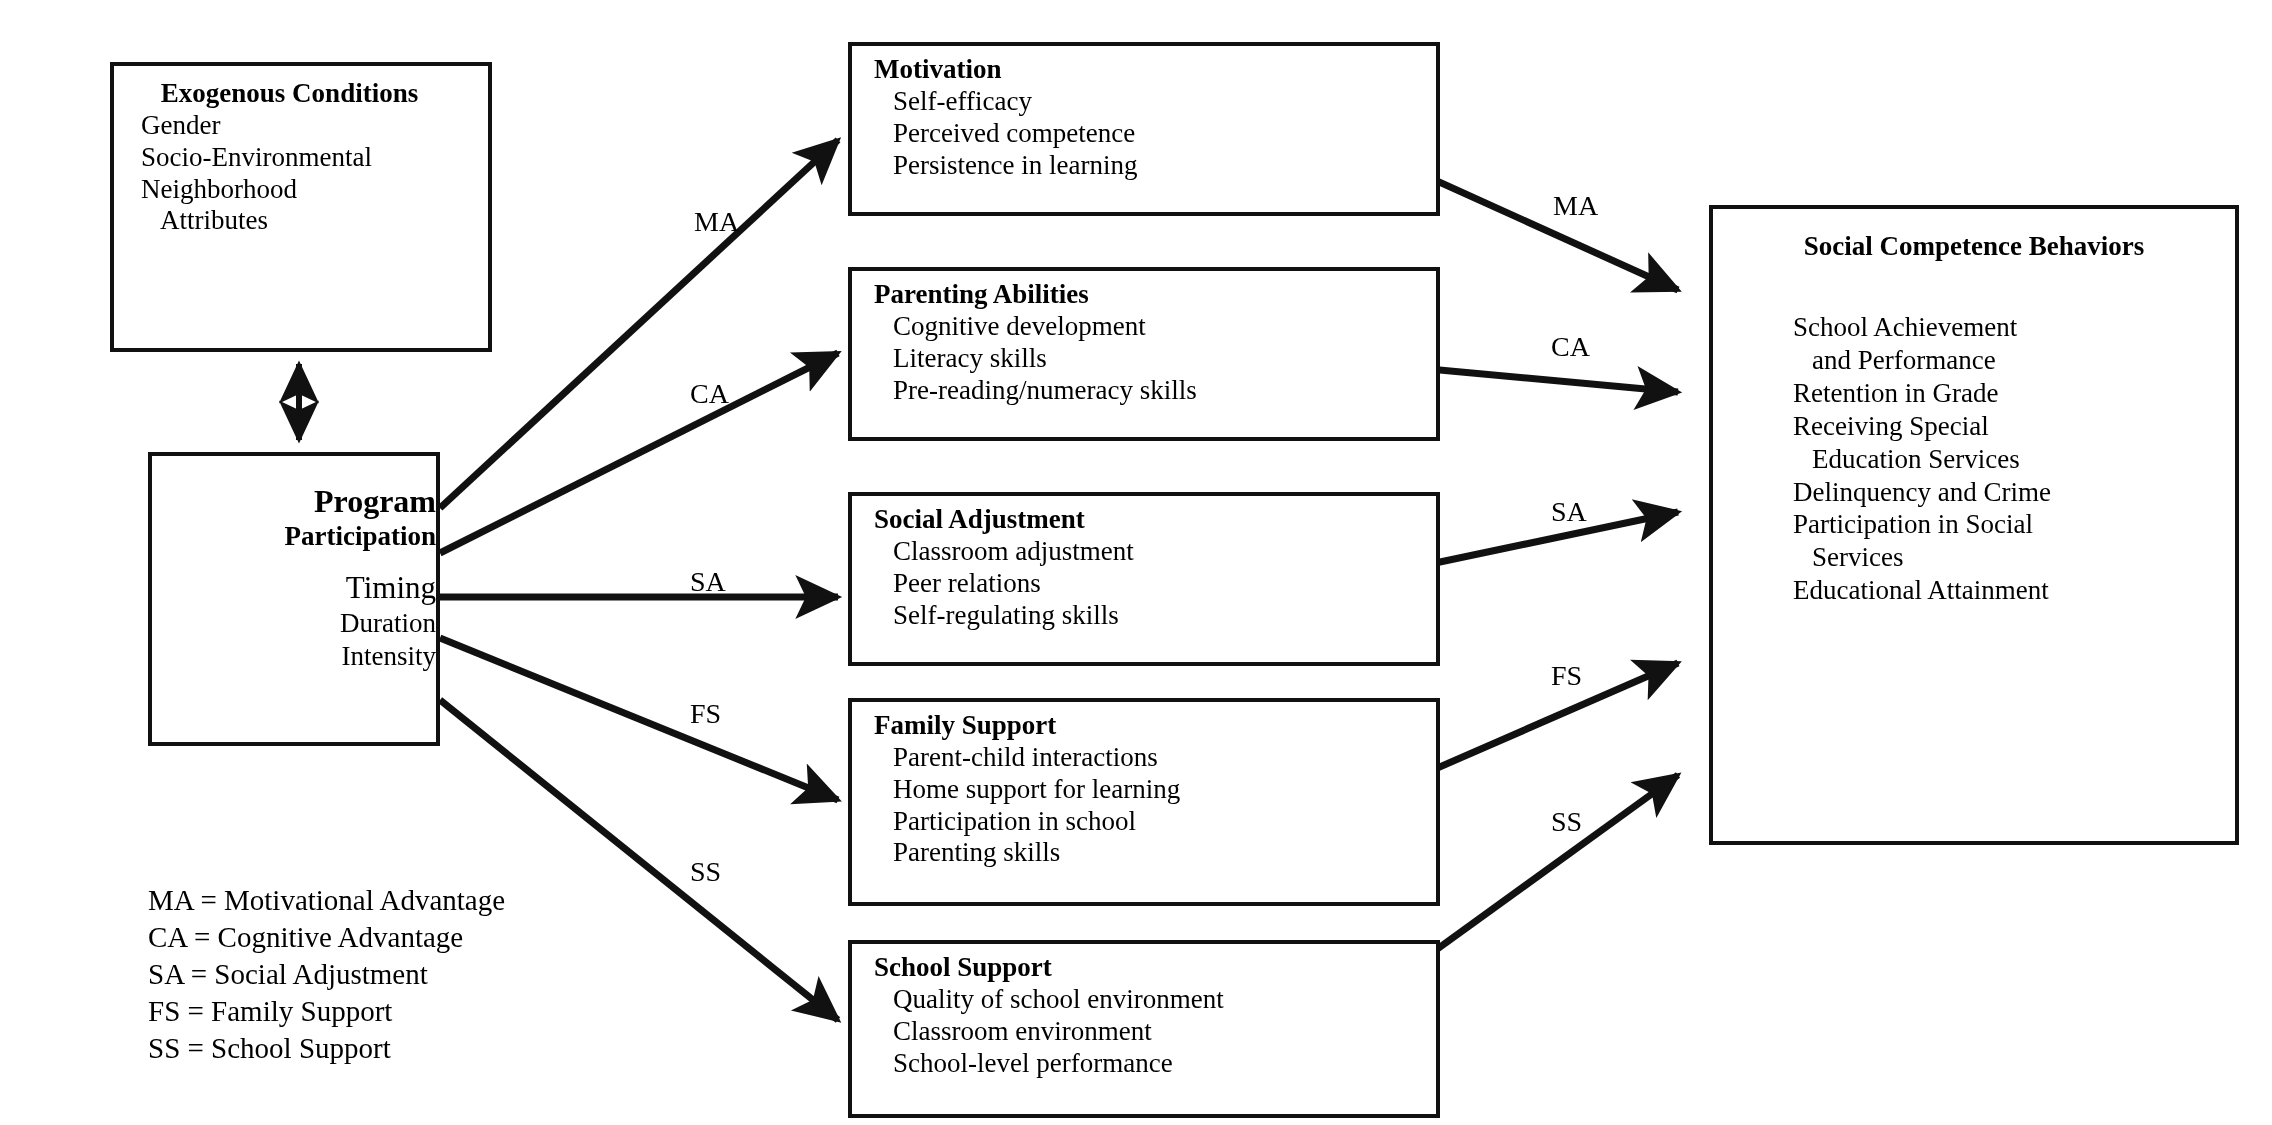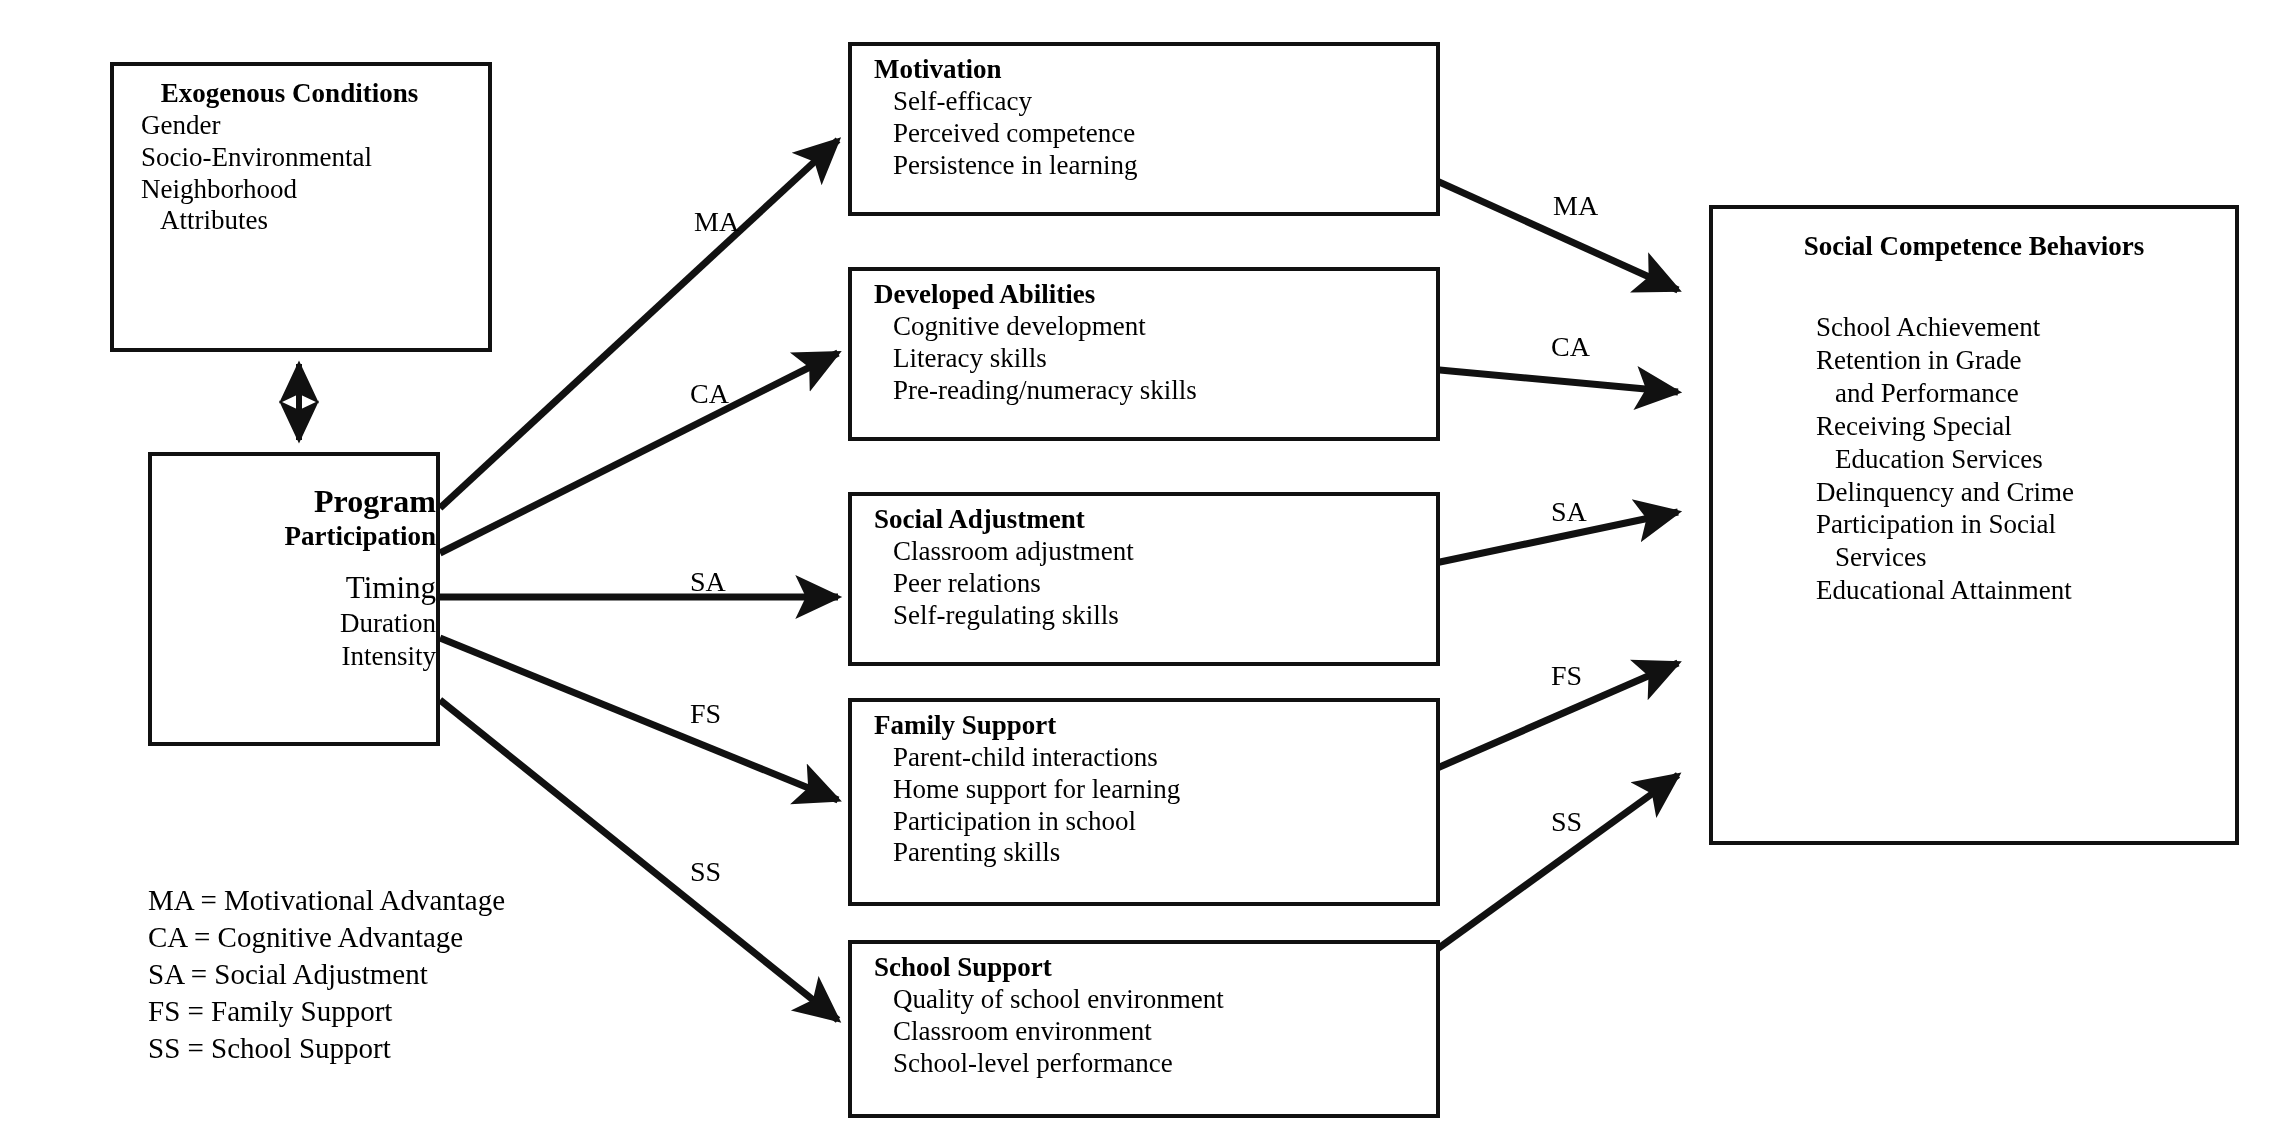--- a/index.html
+++ b/index.html
@@ -65,21 +65,21 @@
   #developed-abilities-box { top: 267px; height: 174px; }
   #social-adjustment-box { top: 492px; height: 174px; }
   #family-support-box    { top: 698px; height: 208px; }
   #school-support-box    { top: 940px; height: 178px; }
 
   
   #outcome-box { left: 1709px; top: 205px; width: 530px; height: 640px; }
   #outcome-box .inner { padding: 22px 0 0 0; }
   #outcome-box .box-title { text-align: center; }
   #outcome-box .out-list { margin-top: 48px; padding-left: 80px; }
-  #outcome-box .box-item { font-size: 27px; line-height: 1.22; margin-left: 23px; }
+  #outcome-box .box-item { font-size: 27px; line-height: 1.22; }
 
   
   .edge-label {
     position: absolute;
     font-size: 28px;
     line-height: 1;
     white-space: nowrap;
   }
 
   
@@ -149,21 +149,21 @@
     <div class="inner">
       <div class="box-title">Motivation</div>
       <div class="box-item indent">Self-efficacy</div>
       <div class="box-item indent">Perceived competence</div>
       <div class="box-item indent">Persistence in learning</div>
     </div>
   </div>
 
   <div class="box mediator" id="developed-abilities-box">
     <div class="inner">
-      <div class="box-title">Developed Abilities</div>
+      <div class="box-title">Parenting Abilities</div>
       <div class="box-item indent">Cognitive development</div>
       <div class="box-item indent">Literacy skills</div>
       <div class="box-item indent">Pre-reading/numeracy skills</div>
     </div>
   </div>
 
   <div class="box mediator" id="social-adjustment-box">
     <div class="inner">
       <div class="box-title">Social Adjustment</div>
       <div class="box-item indent">Classroom adjustment</div>
@@ -189,22 +189,22 @@
       <div class="box-item indent">Classroom environment</div>
       <div class="box-item indent">School-level performance</div>
     </div>
   </div>
 
   <div class="box" id="outcome-box">
     <div class="inner">
       <div class="box-title">Social Competence Behaviors</div>
       <div class="out-list">
         <div class="box-item">School Achievement</div>
+        <div class="box-item indent">and Performance</div>
         <div class="box-item">Retention in Grade</div>
-        <div class="box-item indent">and Performance</div>
         <div class="box-item">Receiving Special</div>
         <div class="box-item indent">Education Services</div>
         <div class="box-item">Delinquency and Crime</div>
         <div class="box-item">Participation in Social</div>
         <div class="box-item indent">Services</div>
         <div class="box-item">Educational Attainment</div>
       </div>
     </div>
   </div>
 

